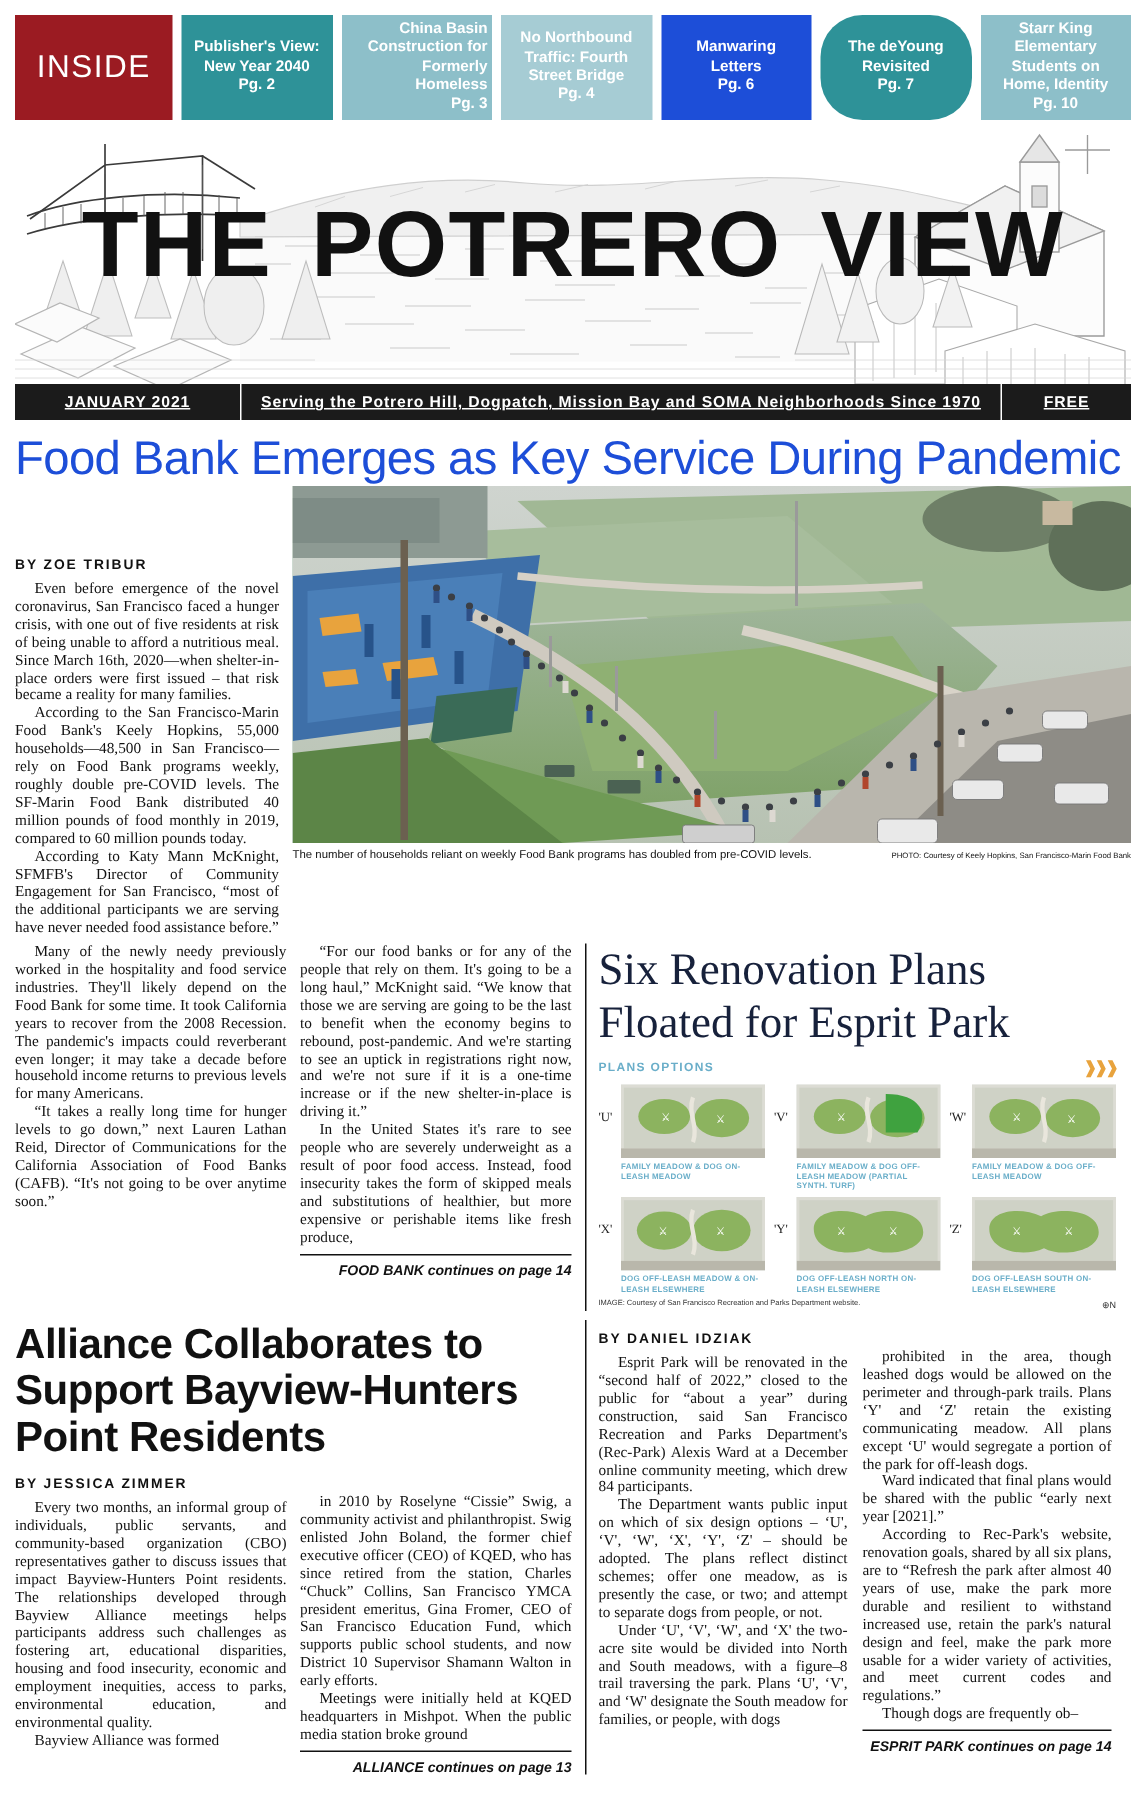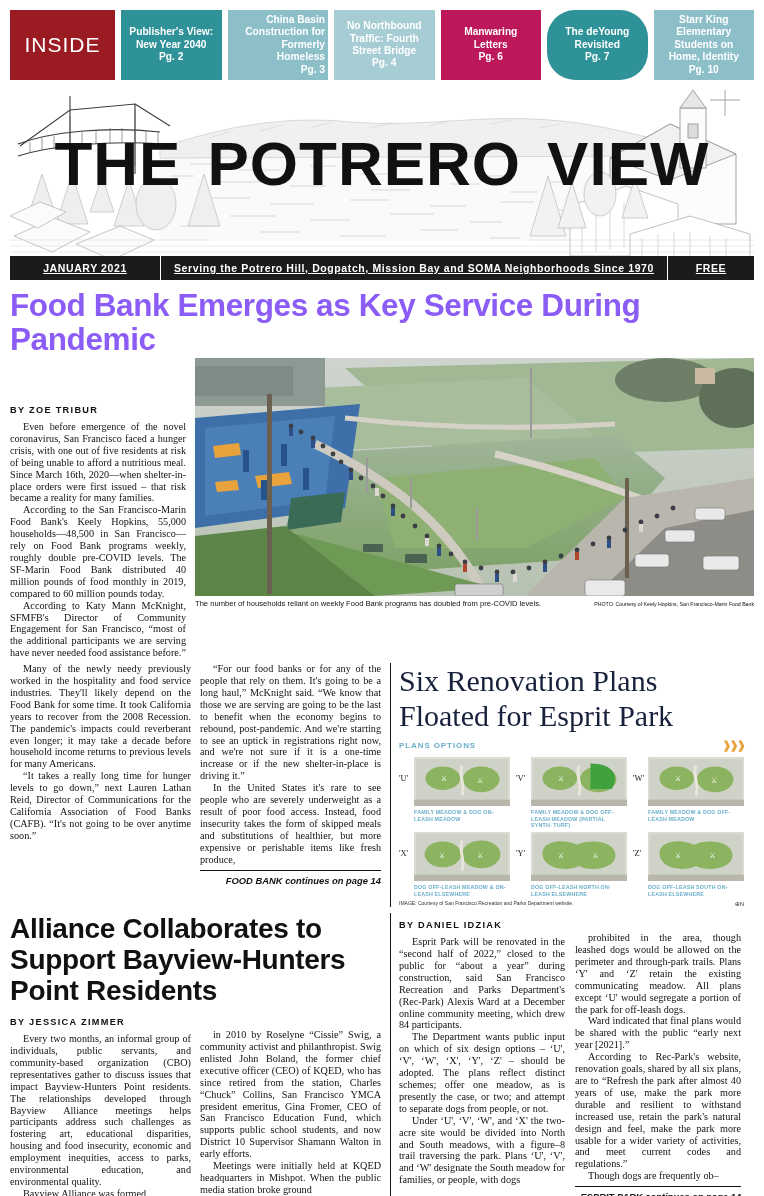--- a/index.html
+++ b/index.html
@@ -37,22 +37,22 @@
     font-family:"Liberation Sans",sans-serif;
     text-decoration:underline;
   }
   .dateline div{display:flex;align-items:center;justify-content:center;font-size:10.5px;font-weight:bold;letter-spacing:.6px;}
   .dl-date{width:150px;border-right:1px solid #fff;}
   .dl-serve{flex:1;border-right:1px solid #fff;letter-spacing:0;}
   .dl-free{width:86px;}
 
   
   .hl-main{
-    font-family:"Liberation Sans",sans-serif;font-weight:bold;font-size:31.5px;line-height:34px;
-    margin:8px 10px 2px 10px;letter-spacing:-.4px;color:#8b5cf6;
+    font-family:"Liberation Sans",sans-serif;font-weight:normal;font-size:31.5px;line-height:34px;
+    margin:8px 10px 2px 10px;letter-spacing:-.4px;color:#1d4ed8;
   }
   .hl-sub{
     font-family:"Liberation Sans",sans-serif;font-weight:bold;font-size:28px;line-height:31px;
     letter-spacing:-.3px;color:#111;margin:0;
   }
   .byline{
     font-family:"Liberation Sans",sans-serif;font-weight:bold;font-size:9.2px;letter-spacing:1.3px;
     margin:7px 0 6px 0;color:#111;
   }
   .serif-hl{
@@ -117,21 +117,21 @@
     <div class="inside-badge" style="background: rgb(155, 27, 34);">INSIDE</div>
     <div class="teaser" style="background: rgb(46, 146, 152);">
         <span>Publisher's View:<br>New Year 2040<br>Pg. 2</span>
       </div>
     <div class="teaser" style="background: rgb(141, 191, 201); text-align: right;">
         <span>China Basin<br>Construction for<br>Formerly Homeless<br>Pg. 3</span>
       </div>
     <div class="teaser" style="background: rgb(166, 204, 212);">
         <span>No Northbound<br>Traffic: Fourth<br>Street Bridge<br>Pg. 4</span>
       </div>
-    <div class="teaser" style="background: #be185d;">
+    <div class="teaser" style="background: #1d4ed8;">
         <span>Manwaring<br>Letters<br>Pg. 6</span>
       </div>
     <div class="teaser" style="background: rgb(46, 146, 152); border-radius: 28px;">
         <span>The deYoung<br>Revisited<br>Pg. 7</span>
       </div>
     <div class="teaser" style="background: rgb(141, 191, 201);">
         <span>Starr King<br>Elementary<br>Students on<br>Home, Identity<br>Pg. 10</span>
       </div>
   </div>
 

